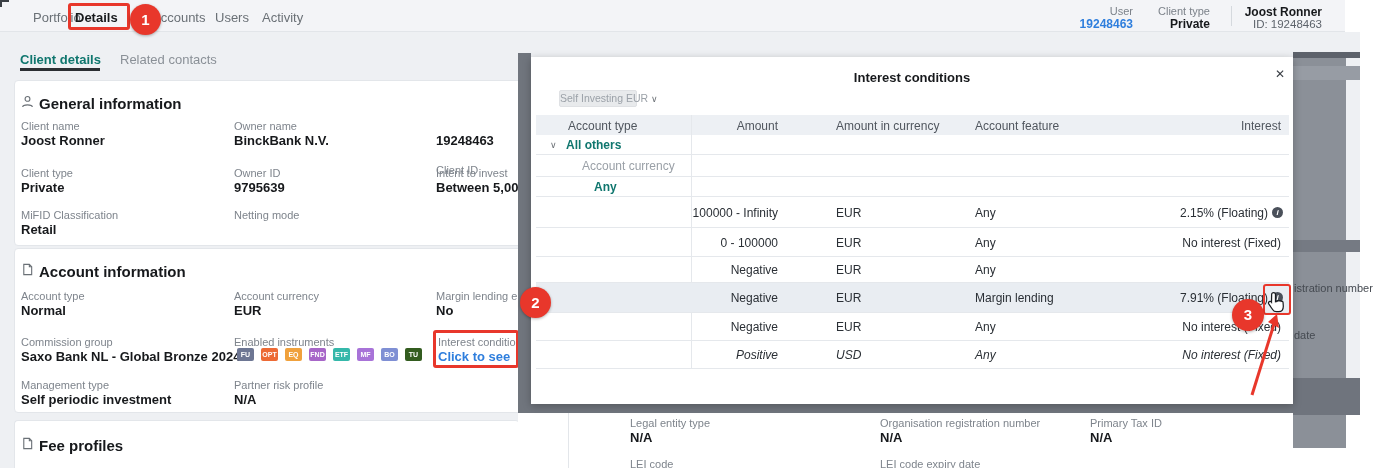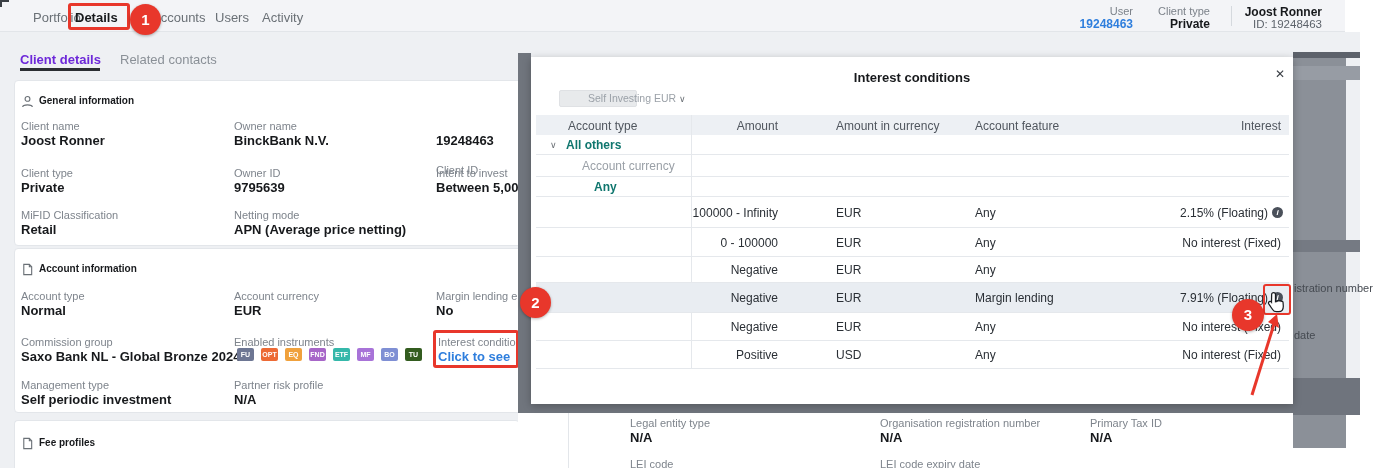--- a/index.html
+++ b/index.html
@@ -16,46 +16,46 @@
   .corner-glyph { left:0; top:0; width:9px; height:7px;
                   border-left:2px solid #3a3f45; border-top:2px solid #3a3f45; }
   .hdr-lbl { font-size:11px; color:#7c828a; text-align:right; }
   .hdr-val { font-size:12px; color:#17191c; font-weight:700; text-align:right; }
   .hdr-link { color:#2e7edd; }
   .hdr-div { width:1px; height:20px; background:#d5d9de; top:6px; }
 
   
   #page-bg { left:0; top:32px; width:1360px; height:436px; background:#eef0f3; z-index:1; }
   .tab { top:52px; font-size:13px; color:#8a9097; z-index:2; }
-  .tab.active { color:#6d28d9; font-weight:700; }
+  .tab.active { color:#0f766e; font-weight:700; }
   .tab-underline { left:20px; top:68px; width:80px; height:3px; background:#2c2f33; z-index:2; }
 
   .card { background:#fff; border:1px solid #e3e6ea; border-radius:4px; z-index:2; }
-  .sec-title { font-size:10px; font-weight:700; color:#17191c; }
+  .sec-title { font-size:15px; font-weight:700; color:#17191c; }
   .lbl { font-size:11px; color:#7e848c; white-space:nowrap; }
   .val { font-size:13px; font-weight:700; color:#17191c; white-space:nowrap; }
   .link { color:#2e7edd; cursor:pointer; }
   .sec-icon { width:13px; height:13px; }
 
   .badge { position:absolute; top:0; width:17px; height:13px; border-radius:2px;
            color:#fff; font-size:7px; font-weight:700; text-align:center;
            line-height:13px; letter-spacing:0; }
 
   
   .dim { background:#8b9098; z-index:5; }
 
   
   #modal { left:531px; top:57px; width:762px; height:347px; background:#fff;
            z-index:6; box-shadow:0 2px 8px rgba(0,0,0,.25); }
   #modal-title { left:0; top:13px; width:762px; text-align:center; font-size:13px;
                  font-weight:700; color:#17191c; }
   #modal-close { right:8px; top:10px; font-size:12px; color:#3a3f45; cursor:pointer; }
   #filter-btn { left:28px; top:33px; width:78px; height:17px; background:#e8eaec;
                 border:1px solid #dfe1e4; border-radius:2px; font-size:10.5px;
-                color:#9ba1a8; text-align:center; line-height:15px; white-space:nowrap;padding-left:28px; }
+                color:#9ba1a8; text-align:center; line-height:15px; white-space:nowrap; }
   #itable { left:5px; top:58px; width:753px; height:254px; font-size:12px; color:#2a2f35; }
   .t-head { left:0; top:0; width:753px; height:20px; background:#edf0f4; }
   .th { position:absolute; top:4px; font-size:12px; color:#50565e; white-space:nowrap; }
   .col-sep { left:155px; top:0; width:1px; height:254px; background:#e5e8ec; }
   .t-row { left:0; width:753px; border-bottom:1px solid #e5e8ec; }
   .t-row.hl { background:#e9edf2; }
   .cell { position:absolute; white-space:nowrap; }
   .c-amount { right:511px; text-align:right; }      
   .c-curr   { left:300px; }
   .c-feat   { left:439px; }
@@ -131,21 +131,20 @@
     <div class="abs lbl" style="left:6px;   top:86px;">Client type</div>
     <div class="abs val" style="left:6px;   top:99px;">Private</div>
     <div class="abs lbl" style="left:219px; top:86px;">Owner ID</div>
     <div class="abs val" style="left:219px; top:99px;">9795639</div>
     <div class="abs lbl" style="left:421px; top:86px;">Intent to invest</div>
     <div class="abs val" style="left:421px; top:99px;">Between 5,001 an</div>
 
     <div class="abs lbl" style="left:6px;   top:128px;">MiFID Classification</div>
     <div class="abs val" style="left:6px;   top:141px;">Retail</div>
     <div class="abs lbl" style="left:219px; top:128px;">Netting mode</div>
-    <div class="abs val" style="left:219px; top:141px;">APN (Average price netting)</div>
   </div>
 
   <div class="abs card" style="left:14px; top:248px; width:1276px; height:165px;">
     <svg class="abs sec-icon" style="left:6px; top:14px;" viewBox="0 0 14 14">
       <path d="M3 1.5 h6 l2.5 2.5 v8.5 h-8.5 z" fill="none" stroke="#6a7076" stroke-width="1.2"></path>
       <path d="M9 1.5 v2.5 h2.5" fill="none" stroke="#6a7076" stroke-width="1.2"></path>
     </svg>
     <div class="abs sec-title" style="left:24px; top:14px;">Account information</div>
 
     <div class="abs lbl" style="left:6px;   top:41px;">Account type</div>
@@ -264,21 +263,21 @@
         <span class="cell c-feat" style="top:8px;">Margin lending</span>
         <span class="cell c-int with-icon" style="top:8px;">7.91% (Floating)</span>
         <span class="info-icon" style="right:6px; top:9px;">i</span>
       </div>
       <div class="abs t-row" style="top:198px; height:28px;">
         <span class="cell c-amount" style="top:7px;">Negative</span>
         <span class="cell c-curr" style="top:7px;">EUR</span>
         <span class="cell c-feat" style="top:7px;">Any</span>
         <span class="cell c-int" style="top:7px;">No interest (Fixed)</span>
       </div>
-      <div class="abs t-row" style="top:226px; height:28px;">
+      <div class="abs t-row" style="top:226px; height:28px;font-style:italic;">
         <span class="cell c-amount" style="top:7px;">Positive</span>
         <span class="cell c-curr" style="top:7px;">USD</span>
         <span class="cell c-feat" style="top:7px;">Any</span>
         <span class="cell c-int" style="top:7px;">No interest (Fixed)</span>
       </div>
     </div>
 
   </div>
 
   <div class="abs red-circle" style="left:520px; top:287px; width:31px; height:31px; font-size:15px; line-height:31px;">2</div>

